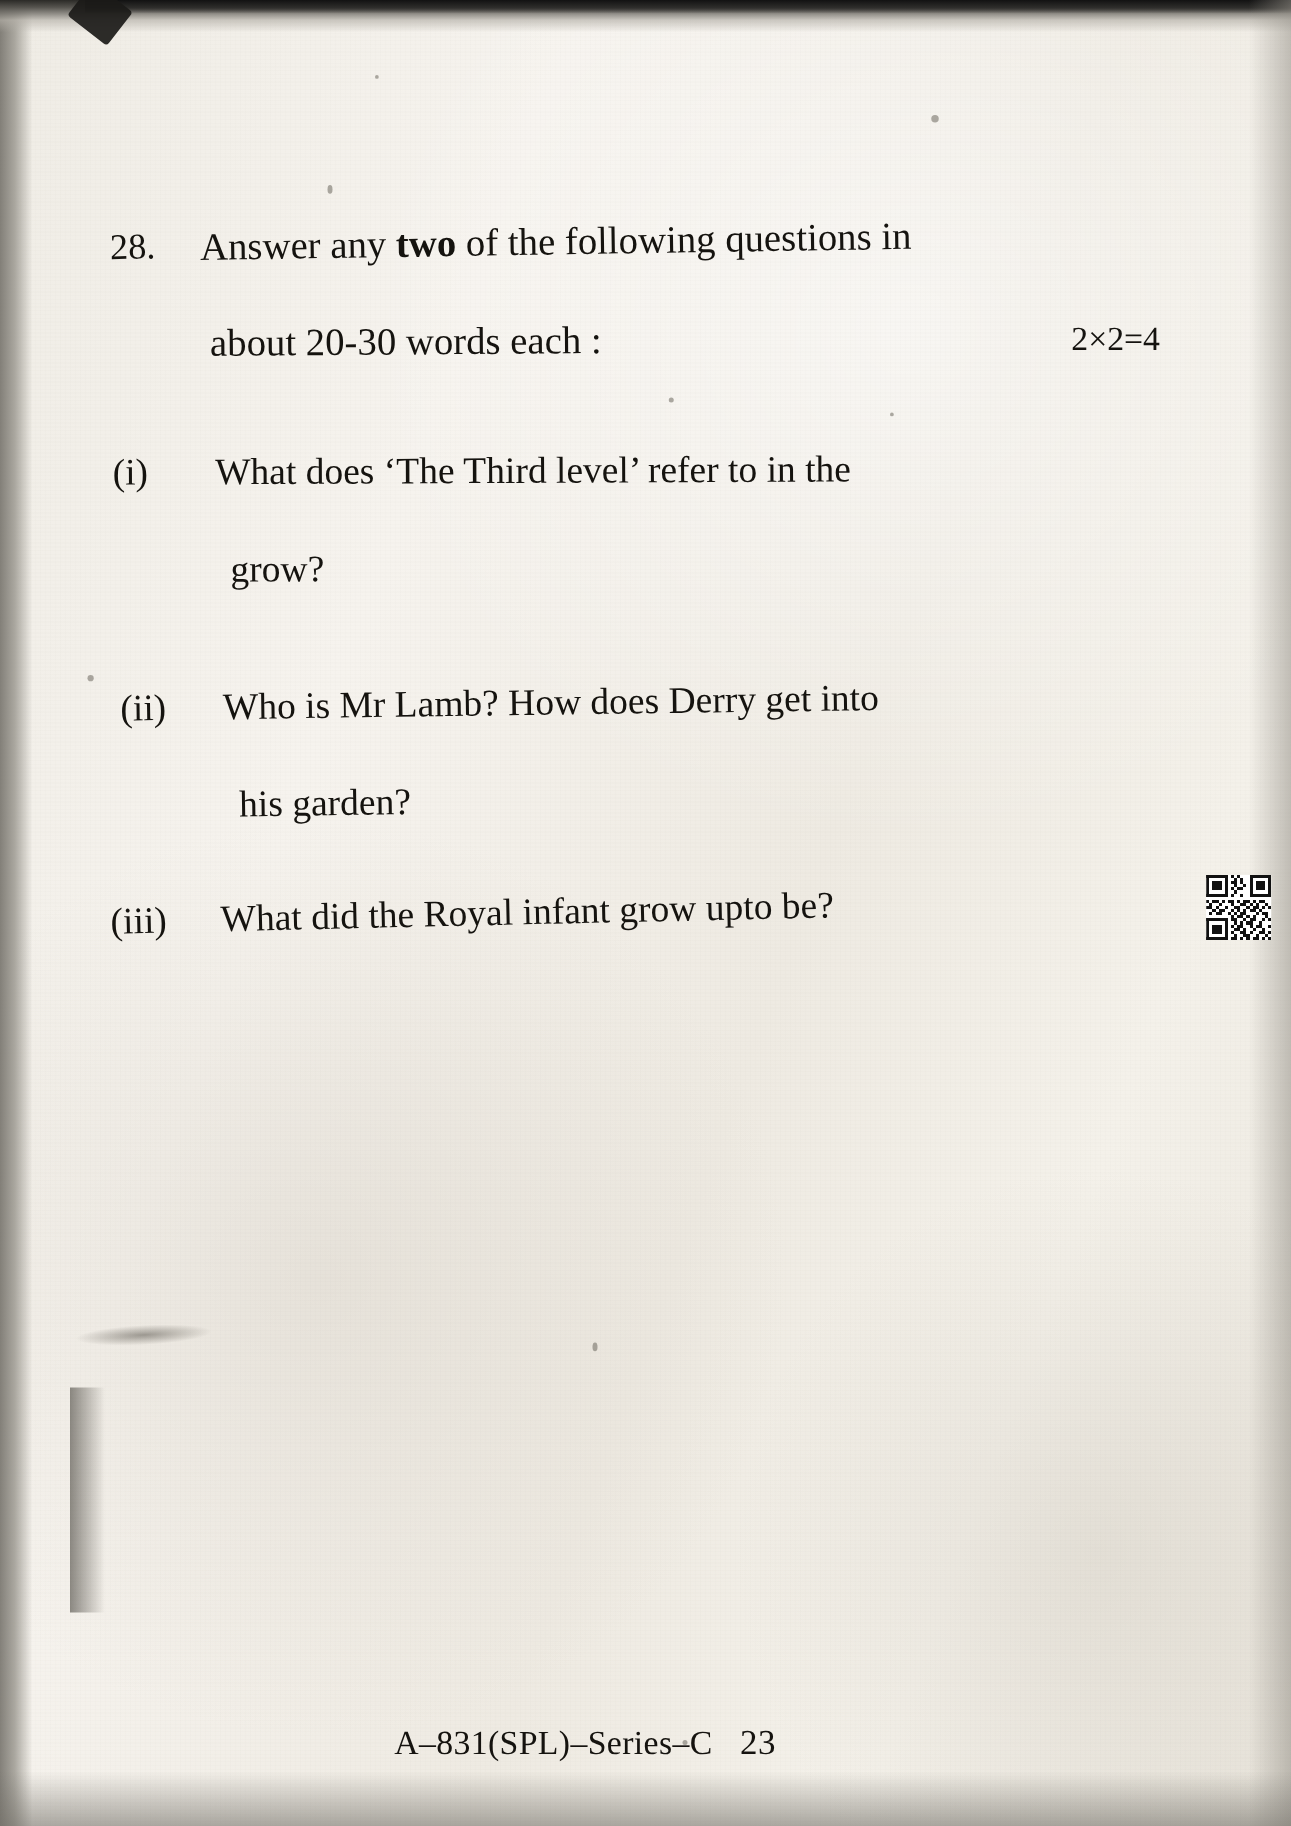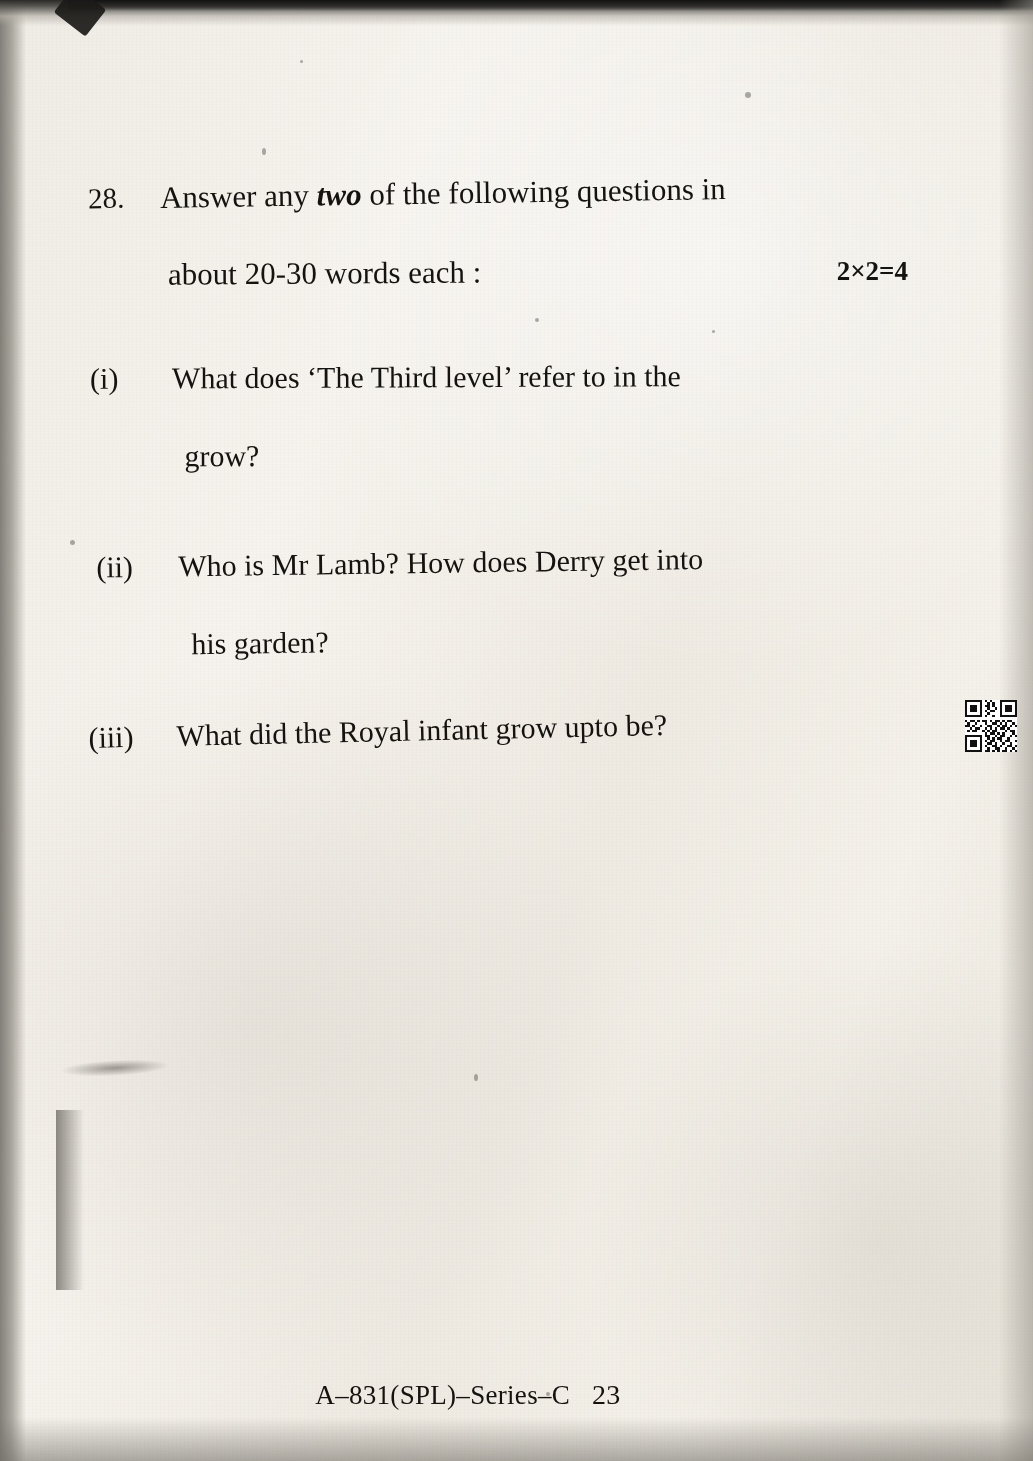--- a/index.html
+++ b/index.html
@@ -125,27 +125,26 @@
   .q-head-2 {
     position: absolute;
     left: 80px;
     top: 94px;
     width: 760px;
     font-size: 31px;
     transform: rotate(-0.4deg);
   }
   .marks {
     position: absolute;
-    right: 20px;
+    right: 0;
     top: 96px;
     font-size: 27px;
     letter-spacing: 0px;
-    font-weight: bold;
-  }
-  b.bold { font-weight: 700; font-style: italic; }
+  }
+  b.bold { font-weight: 700; }
 
   .sub {
     position: absolute;
     width: 790px;
     font-size: 30px;
   }
   .sub .lbl {
     position: absolute;
     left: 0;
     top: 0;

